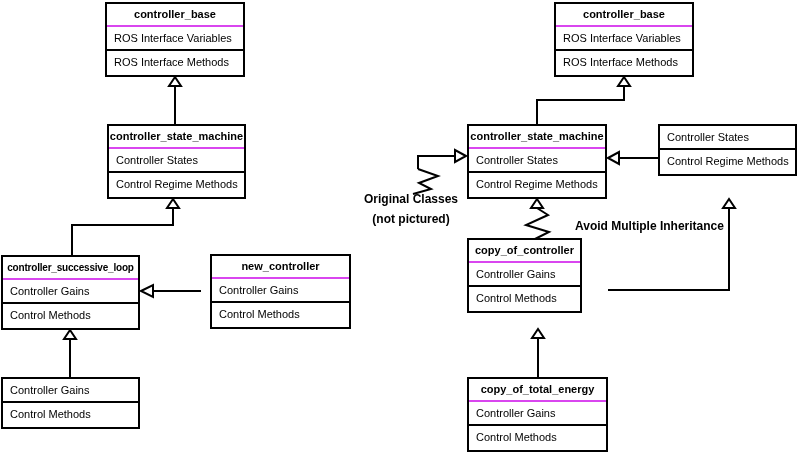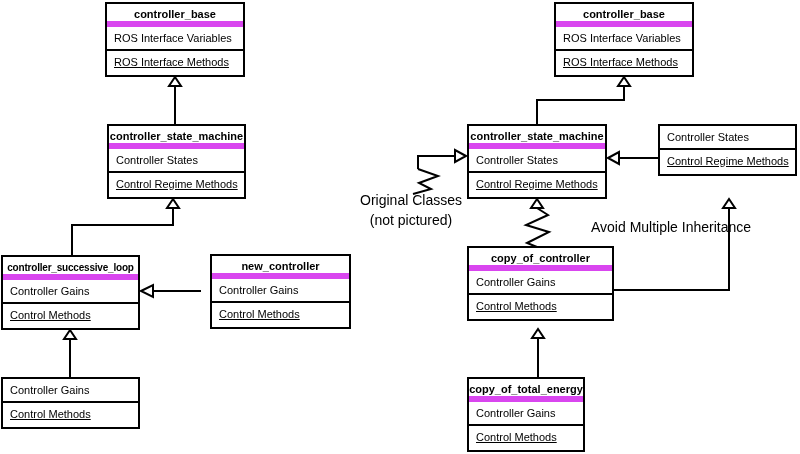--- a/index.html
+++ b/index.html
@@ -6,31 +6,31 @@
   .canvas{
     position:relative;width:800px;height:454px;background:#ffffff;overflow:hidden;
     font-family:"Liberation Sans",sans-serif;color:#000;
   }
   .edges{position:absolute;left:0;top:0;width:800px;height:454px;}
   .uml-class{
     position:absolute;background:#fff;border:2px solid #000;box-sizing:border-box;
     font-size:11px;
   }
   .uml-title{
-    height:23px;line-height:21px;border-bottom:6px solid #d946ef;box-sizing:border-box;
+    height:23px;line-height:21px;border-bottom:2px solid #d946ef;box-sizing:border-box;
     font-weight:bold;text-align:center;white-space:nowrap;overflow:hidden;
   }
   .uml-title.tight{font-size:10px;letter-spacing:-0.2px;}
   .uml-row{
     height:24px;line-height:22px;border-bottom:2px solid #000;box-sizing:border-box;
     padding-left:7px;white-space:nowrap;overflow:hidden;
   }
-  .uml-row.last{border-bottom:none;text-decoration:underline;}
+  .uml-row.last{border-bottom:none;}
   .note{
-    position:absolute;font-weight:normal;font-size:14px;text-align:center;white-space:nowrap;
+    position:absolute;font-weight:bold;font-size:12px;text-align:center;white-space:nowrap;
   }
 </style>
 </head>
 <body>
 
 <div class="canvas">
 
   <svg class="edges" viewBox="0 0 800 454" xmlns="http://www.w3.org/2000/svg">
     <g stroke="#000000" stroke-width="2" fill="none">
 
@@ -119,29 +119,29 @@
     <div class="uml-title">controller_state_machine</div>
     <div class="uml-row">Controller States</div>
     <div class="uml-row last">Control Regime Methods</div>
   </div>
 
   <div class="uml-class" style="left:658px;top:124px;width:139px;">
     <div class="uml-row">Controller States</div>
     <div class="uml-row last">Control Regime Methods</div>
   </div>
 
-  <div class="uml-class" style="left:467px;top:246px;width:147px;">
+  <div class="uml-class" style="left:467px;top:238px;width:115px;">
     <div class="uml-title">copy_of_controller</div>
     <div class="uml-row">Controller Gains</div>
     <div class="uml-row last">Control Methods</div>
   </div>
 
-  <div class="uml-class" style="left:467px;top:377px;width:118px;">
+  <div class="uml-class" style="left:467px;top:377px;width:141px;">
     <div class="uml-title">copy_of_total_energy</div>
     <div class="uml-row">Controller Gains</div>
     <div class="uml-row last">Control Methods</div>
   </div>
 
   <div class="note" style="left:355px;top:192px;width:112px;">Original Classes</div>
   <div class="note" style="left:355px;top:212px;width:112px;">(not pictured)</div>
-  <div class="note" style="left:591px;top:219px;text-align:left;">Avoid Multiple Inheritance</div>
+  <div class="note" style="left:575px;top:219px;text-align:left;">Avoid Multiple Inheritance</div>
 
 </div>
 
 </body></html>

